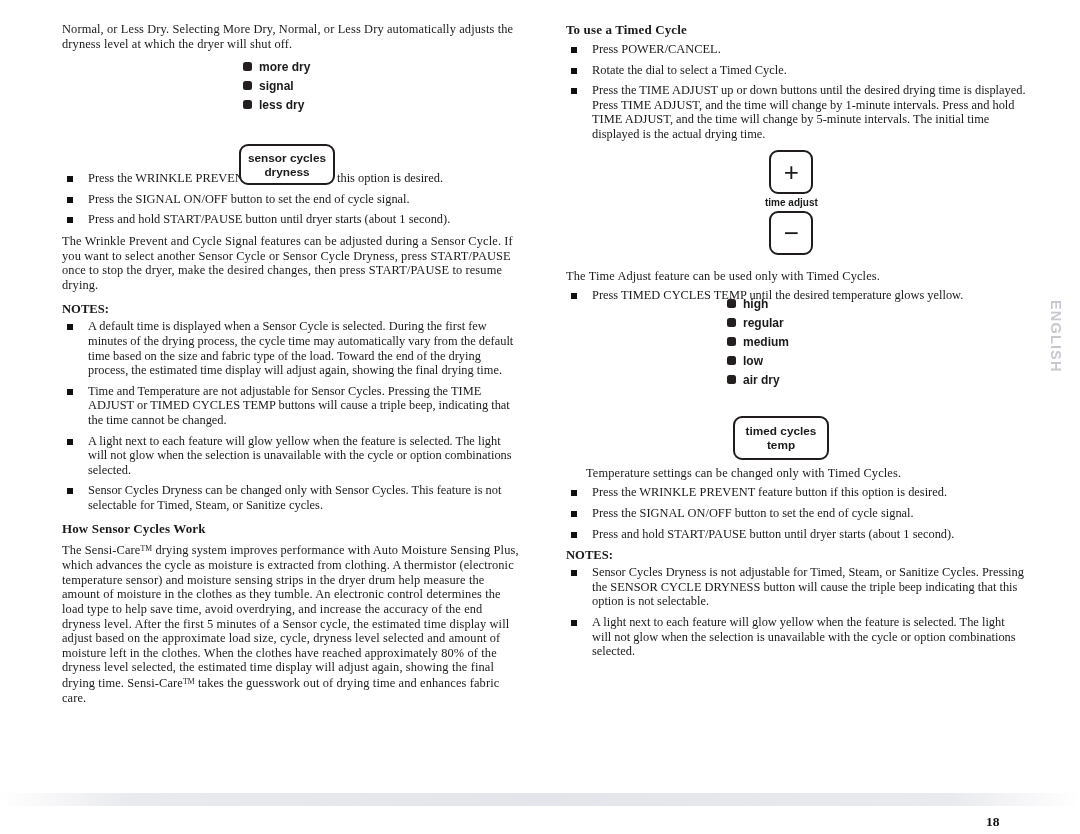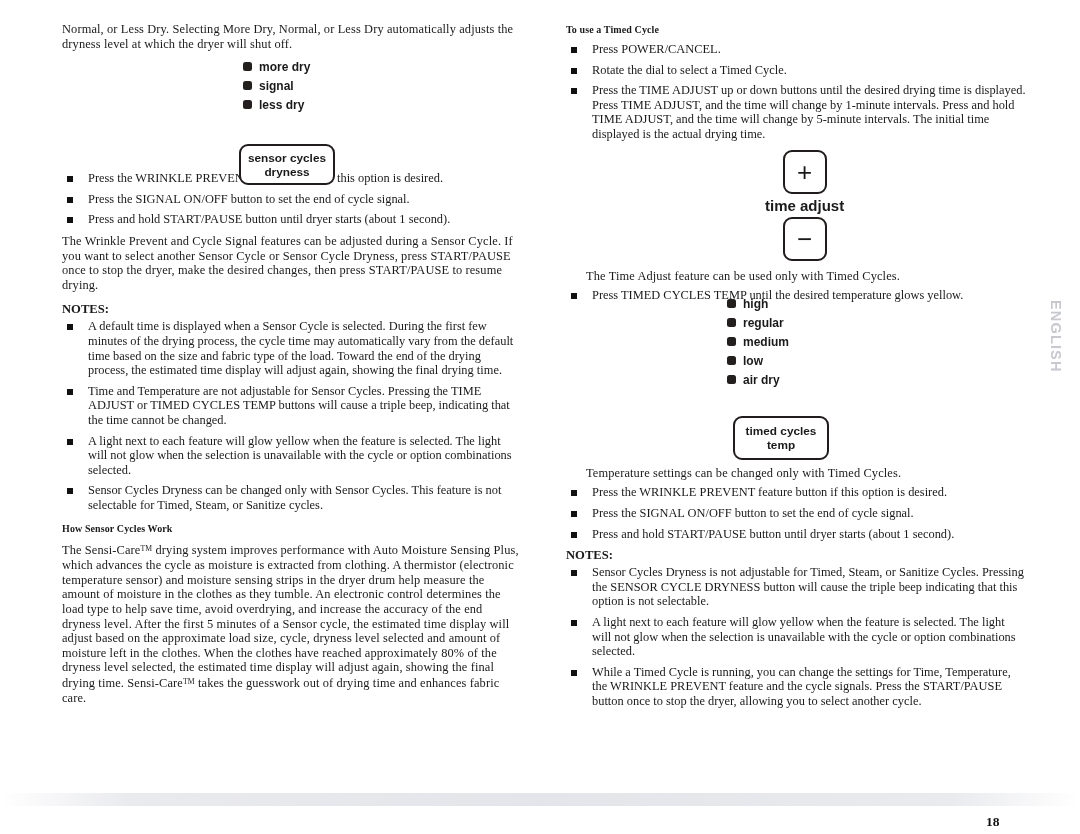--- a/index.html
+++ b/index.html
@@ -35,21 +35,21 @@
   
   .para {
     font-size: 12.4px;
     line-height: 14.6px;
     text-align: left;
     margin: 0 0 0 0;
     letter-spacing: 0.01em;
   }
 
   .heading {
-    font-size: 10px;
+    font-size: 13px;
     line-height: 15px;
     font-weight: bold;
     margin: 0;
     letter-spacing: 0.01em;
   }
 
   .notes-label {
     font-size: 12.6px;
     line-height: 15px;
     font-weight: bold;
@@ -132,21 +132,21 @@
     align-items: center;
     justify-content: center;
     font-family: "Liberation Sans", sans-serif;
     font-size: 26px;
     font-weight: 400;
     line-height: 1;
     color: #1a1a1a;
   }
   .pm-label {
     font-family: "Liberation Sans", sans-serif;
-    font-size: 15px;
+    font-size: 10px;
     font-weight: 700;
     color: #1a1a1a;
     text-align: center;
     margin: 3px 0 3px 0;
   }
 
   
   .abs { position: absolute; }
 
   .sensor-btn  { left: 239px; top: 144px; width: 92px; height: 37px; }
@@ -267,42 +267,41 @@
     <p class="heading">To use a Timed Cycle</p>
 
     <ul class="bullets" style="margin-top:5px">
       <li>Press POWER/CANCEL.</li>
       <li>Rotate the dial to select a Timed Cycle.</li>
       <li>Press the TIME ADJUST up or down buttons until the desired drying time is displayed. Press TIME ADJUST, and the time will change by 1-minute intervals. Press and hold TIME ADJUST, and the time will change by 5-minute intervals. The initial time displayed is the actual drying time.</li>
     </ul>
 
     <div style="height:127px"></div>
 
-    <p class="para" style="margin-left:20px">The Time Adjust feature can be used only with Timed Cycles.</p>
+    <p class="para" style="">The Time Adjust feature can be used only with Timed Cycles.</p>
 
     <ul class="bullets" style="margin-top:5px">
       <li>Press TIMED CYCLES TEMP until the desired temperature glows yellow.</li>
     </ul>
 
     <div style="height:163px"></div>
 
     <p class="para" style="margin-left:20px">Temperature settings can be changed only with Timed Cycles.</p>
 
     <ul class="bullets" style="margin-top:5px">
       <li>Press the WRINKLE PREVENT feature button if this option is desired.</li>
       <li>Press the SIGNAL ON/OFF button to set the end of cycle signal.</li>
       <li>Press and hold START/PAUSE button until dryer starts (about 1 second).</li>
     </ul>
 
     <p class="notes-label" style="margin-top:7px">NOTES:</p>
 
     <ul class="bullets">
       <li>Sensor Cycles Dryness is not adjustable for Timed, Steam, or Sanitize Cycles. Pressing the SENSOR CYCLE DRYNESS button will cause the triple beep indicating that this option is not selectable.</li>
       <li>A light next to each feature will glow yellow when the feature is selected. The light will not glow when the selection is unavailable with the cycle or option combinations selected.</li>
-      <li>While a Timed Cycle is running, you can change the settings for Time, Temperature, the WRINKLE PREVENT feature and the cycle signals. Press the START/PAUSE button once to stop the dryer, allowing you to select another cycle.</li>
     </ul>
   </div>
 
   <div class="abs time-adjust-group">
     <div class="pm-btn">
       <span>+</span>
     </div>
     <div class="pm-label">time adjust</div>
     <div class="pm-btn">
       <span>−</span>

